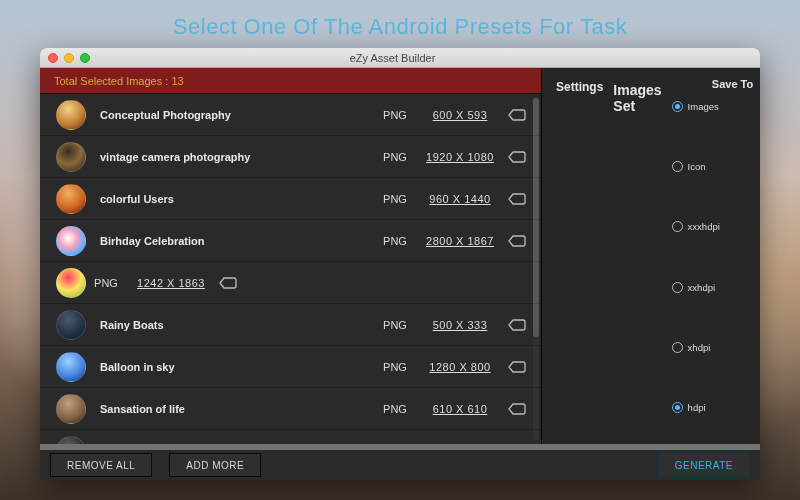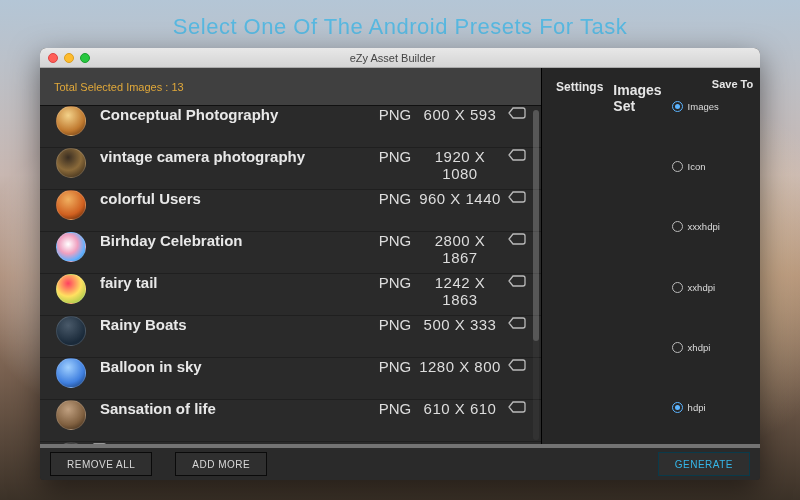--- a/index.html
+++ b/index.html
@@ -55,47 +55,47 @@
     display: flex;
   }
 
   
   .left {
     flex: 1; min-width: 0;
     display: flex; flex-direction: column;
     border-right: 1px solid #000;
   }
   .total-bar {
-    height: 38px;
+    height: 26px;
     display: flex; align-items: center;
     padding: 0 14px;
     color: #e0a83a;
     font-size: 11px;
     border-bottom: 1px solid #111;
-    background: #404040;
+    background: #7f1d1d;
   }
   .list { flex: 1; overflow: hidden; position: relative; }
   .rows { position: absolute; inset: 0; overflow: hidden; }
   .row {
     height: 42px;
-    display: flex; align-items: flex-start;
+    display: flex; align-items: center;
     padding: 0 12px 0 16px;
     color: #e8e8e8;
-    font-size: 15px;
+    font-size: 11px;
     border-bottom: 1px solid rgba(0,0,0,0.25);
   }
   .thumb {
     width: 30px; height: 30px; border-radius: 50%;
     background: radial-gradient(circle at 35% 30%, #e8c070, #b06030 60%, #402010);
     flex: 0 0 30px;
     border: 1px solid rgba(255,255,255,0.15);
   }
   .name { flex: 1; padding-left: 14px; font-weight: 600; white-space: nowrap; overflow: hidden; text-overflow: ellipsis; }
   .fmt { width: 40px; text-align: center; color: #ddd; }
-  .dim { width: 90px; text-align: center; color: #ddd; letter-spacing: 0.5px; }
+  .dim { width: 90px; text-align: center; color: #ddd; letter-spacing: 0.5px; text-decoration: underline; }
   .tag {
     width: 24px; display: flex; justify-content: center; align-items: center;
   }
   .tag svg { display: block; }
 
   
   .scrollbar {
     position: absolute; right: 2px; top: 4px; bottom: 4px; width: 6px;
     background: rgba(255,255,255,0.04); border-radius: 3px;
   }
@@ -147,24 +147,24 @@
   }
   .chevron {
     width: 18px; height: 22px; display: flex; align-items: center; justify-content: center;
     color: #ddd; cursor: pointer;
   }
 
   
   .footer {
     height: 36px;
     background: #2a2a2a;
-    border-top: 4px solid #737373;
+    border-top: 6px solid #737373;
     display: flex; align-items: center;
     padding: 0 10px;
-    gap: 23px;
+    gap: 17px;
   }
   .btn {
     height: 24px; padding: 0 16px;
     background: #2f2f2f;
     border: 1px solid #0a0a0a;
     color: #d8d8d8;
     font-size: 10px; letter-spacing: 0.5px;
     display: flex; align-items: center; justify-content: center;
     cursor: pointer;
   }
@@ -243,21 +243,20 @@
                 <div class="fmt">PNG</div>
                 <div class="dim">2800  X  1867</div>
                 <div class="tag">
                   <svg width="18" height="14" viewBox="0 0 18 14">
                     <path d="M5 2 H15 Q17 2 17 4 V10 Q17 12 15 12 H5 L1 7 Z" fill="none" stroke="#bbb" stroke-width="1.3"></path>
                   </svg>
                 </div>
               </div>
               <div class="row">
                 <div class="thumb t4"></div>
-                <div class="name">fairy tail</div>
                 <div class="fmt">PNG</div>
                 <div class="dim">1242  X  1863</div>
                 <div class="tag">
                   <svg width="18" height="14" viewBox="0 0 18 14">
                     <path d="M5 2 H15 Q17 2 17 4 V10 Q17 12 15 12 H5 L1 7 Z" fill="none" stroke="#bbb" stroke-width="1.3"></path>
                   </svg>
                 </div>
               </div>
               <div class="row">
                 <div class="thumb t5"></div>

